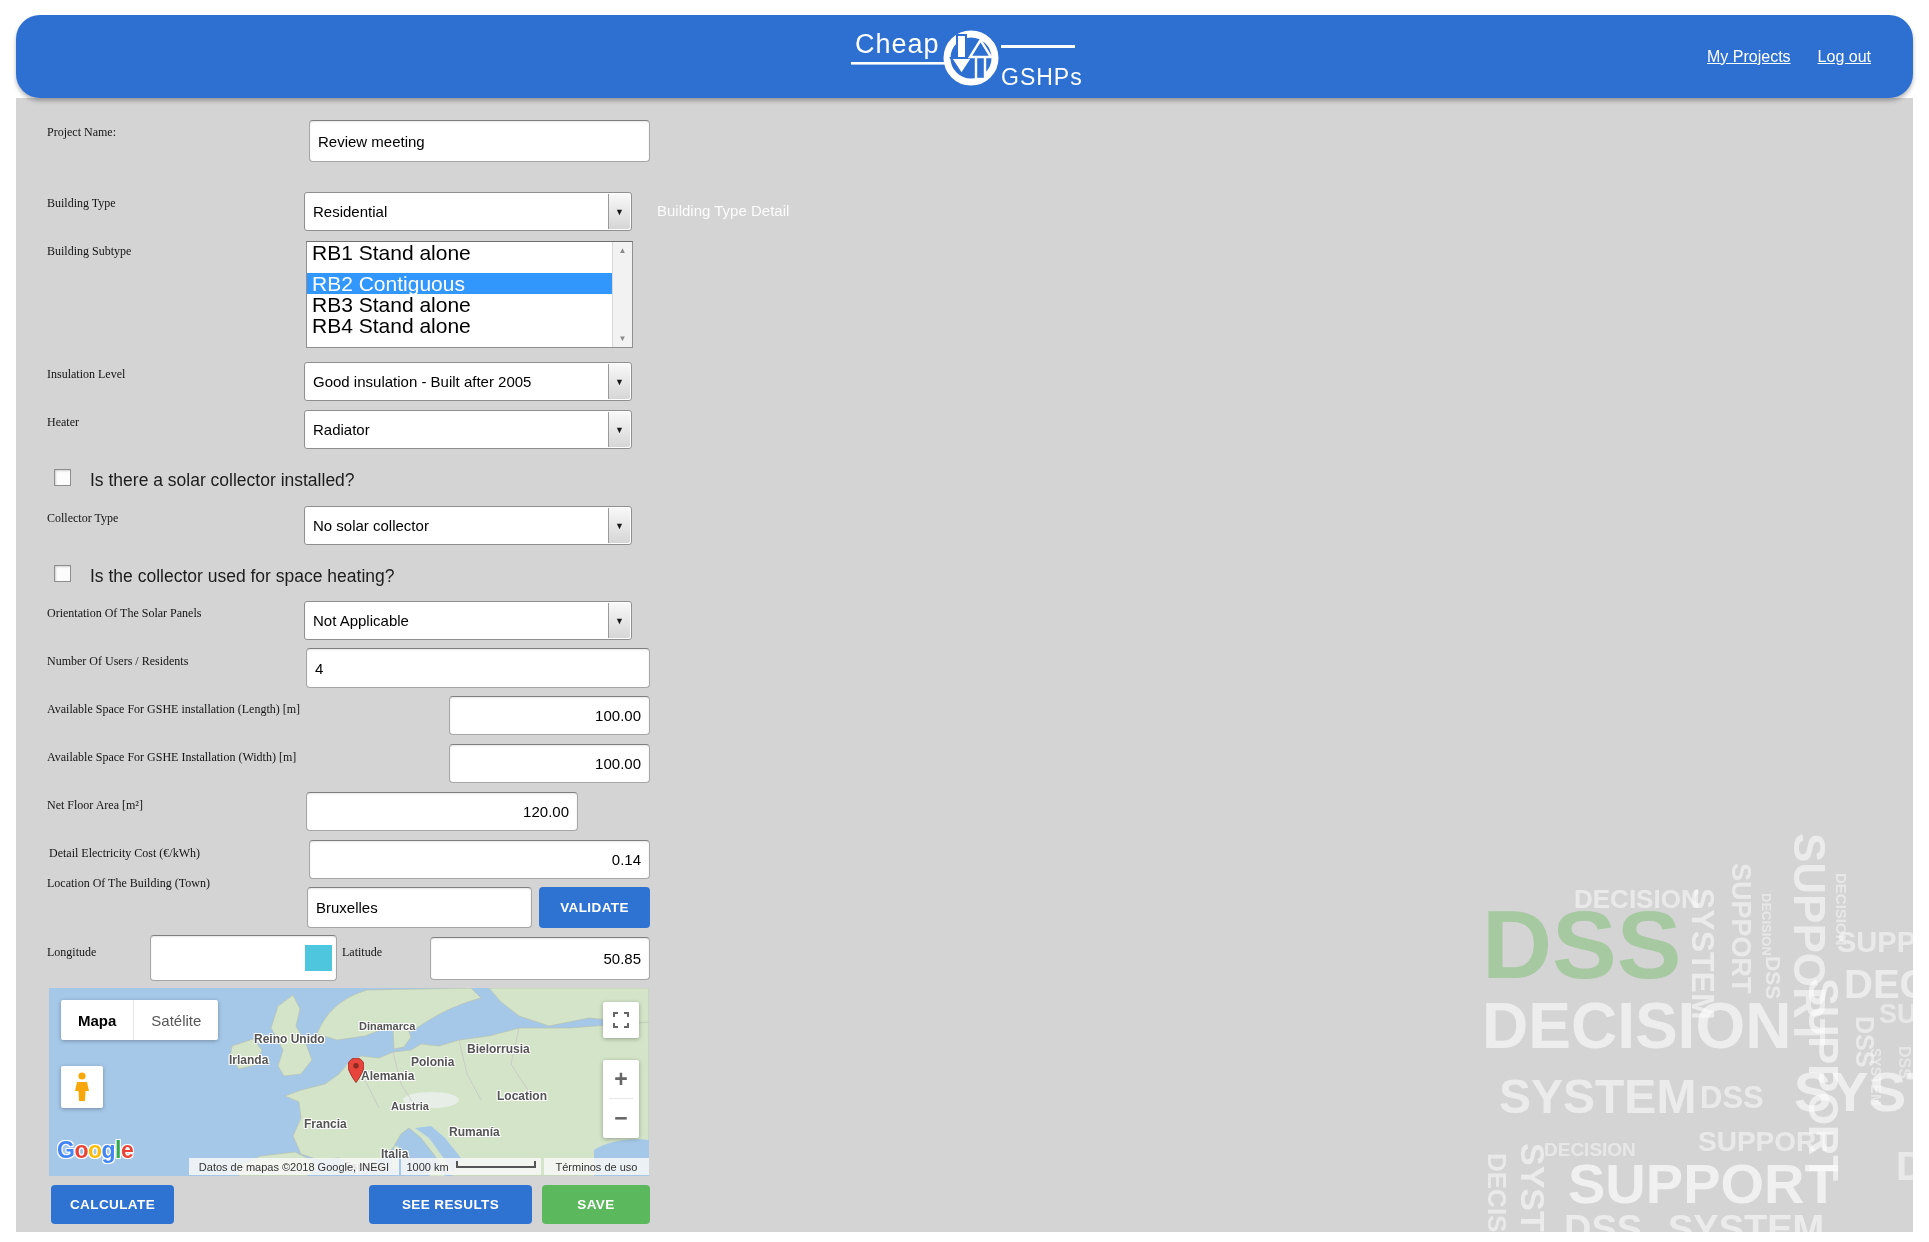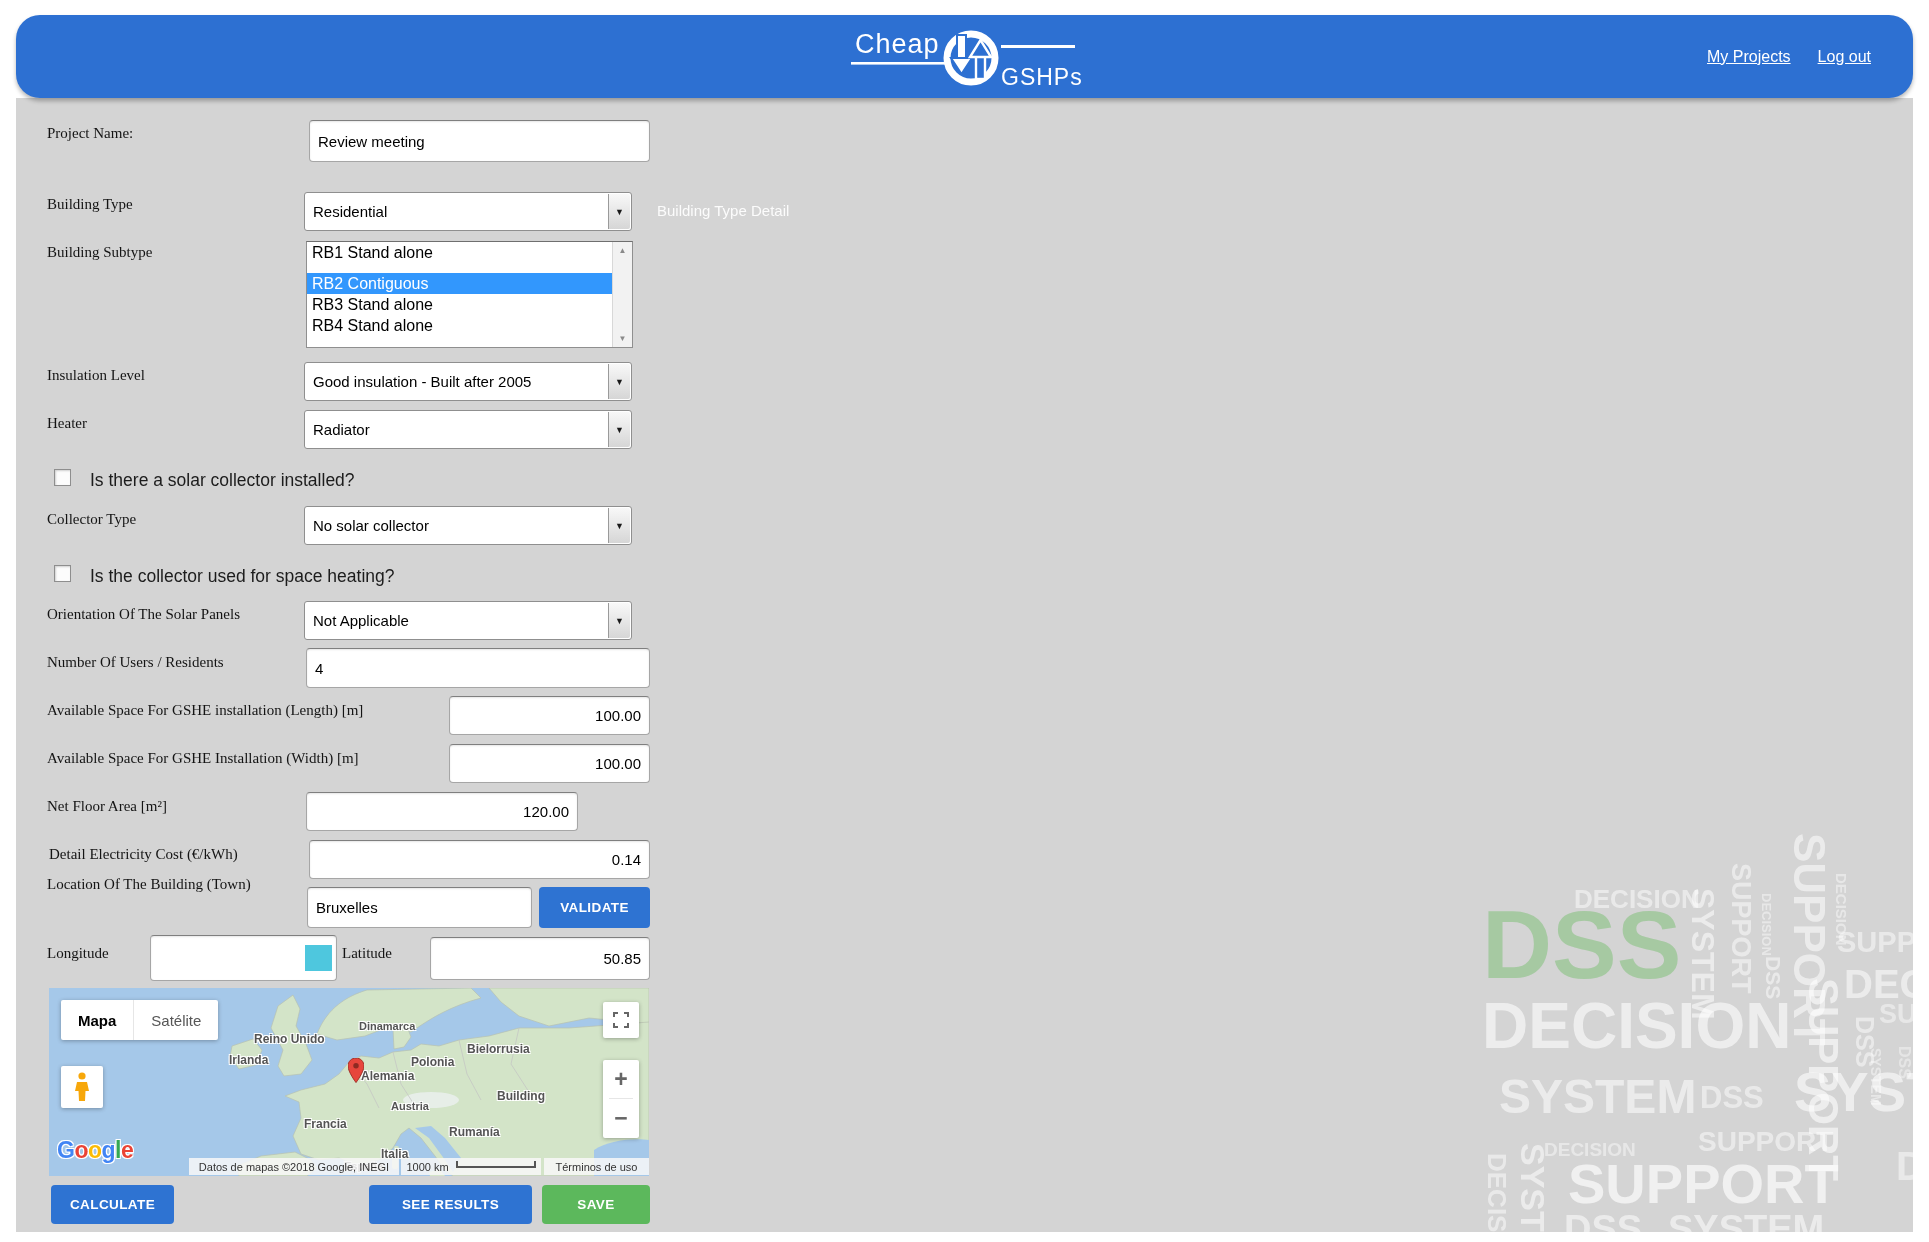--- a/index.html
+++ b/index.html
@@ -10,33 +10,33 @@
     box-shadow:0 3px 4px rgba(0,0,0,.28);z-index:5;border-radius:24px;}
   .nav{position:absolute;right:42px;top:33px;display:flex;gap:27px;}
   .nav a{color:#fff;font-size:16px;text-decoration:underline;cursor:pointer;}
   .logo{position:absolute;left:50%;top:7px;transform:translateX(-50%);}
   
   .main{position:absolute;left:0;top:83px;width:100%;height:1134px;background:#d4d4d4;overflow:hidden;}
   
   .wm-w{position:absolute;font-weight:700;color:#fff;line-height:1;white-space:nowrap;transform-origin:0 0;}
   .wm-green{color:#a6c9a2;}
   
-  .flabel{position:absolute;left:31px;font-family:"Liberation Serif",serif;font-size:15px;color:#141414;z-index:2;}
+  .flabel{position:absolute;left:31px;font-family:"Liberation Serif",serif;font-size:12px;color:#141414;z-index:2;}
   .txtin{position:absolute;background:#fff;border:1px solid #a6a6a6;border-top-color:#7f7f7f;
     border-radius:4px;box-shadow:inset 0 1px 2px rgba(0,0,0,.10);font-family:"Liberation Sans",sans-serif;
     font-size:15px;color:#000;padding:0 8px;box-sizing:border-box;outline:none;z-index:2;}
   .num{text-align:right;}
   .sel{position:absolute;background:#fff;border:1px solid #8f8f8f;border-radius:3px;display:flex;
     align-items:center;font-size:15px;color:#000;padding-left:8px;box-sizing:border-box;cursor:default;z-index:2;}
   .sel .arrow{position:absolute;right:1px;top:1px;bottom:1px;width:21px;
     background:linear-gradient(#f8f8f8,#d6d6d6);border-left:1px solid #9a9a9a;display:flex;
     align-items:center;justify-content:center;font-size:9px;color:#1a1a1a;border-radius:0 2px 2px 0;}
   .listbox{position:absolute;background:#fff;border:1px solid #8f8f8f;border-top-color:#6f6f6f;
     box-sizing:border-box;z-index:2;}
-  .opt{height:21px;line-height:21px;padding-left:5px;font-size:16px;color:#000;margin-right:19px;cursor:default;}
+  .opt{height:21px;line-height:21px;padding-left:5px;font-size:21px;color:#000;margin-right:19px;cursor:default;}
   .opt.selected{background:#3297fd;color:#fff;margin-top:10px;}
   .lb-scroll{position:absolute;right:0;top:0;bottom:0;width:19px;background:#f2f2f2;border-left:1px solid #d8d8d8;}
   .sb-btn{position:absolute;left:0;width:100%;height:17px;display:flex;align-items:center;justify-content:center;
     font-size:8px;color:#8a8a8a;background:#f2f2f2;cursor:pointer;}
   .cbx{position:absolute;width:15px;height:15px;background:#fcfcfc;border:1px solid #8e8e8e;
     box-shadow:inset 1px 1px 2px rgba(0,0,0,.18);cursor:pointer;z-index:2;}
   .cbx-label{position:absolute;font-size:17.5px;color:#1c1c1c;z-index:2;}
   .hint{position:absolute;font-size:15px;color:rgba(255,255,255,.92);z-index:2;}
   .btn{position:absolute;border:none;border-radius:4px;color:#fff;font-family:"Liberation Sans",sans-serif;
     font-size:13.5px;font-weight:600;letter-spacing:.4px;display:flex;align-items:center;justify-content:center;
@@ -238,21 +238,21 @@
 
       <path d="M300 74 L318 96 L330 120 M344 64 L352 96 L366 118 M410 52 L418 86 L432 112 M470 40 L462 76 L480 104" fill="none" stroke="#c3c3c3" stroke-width=".8" opacity=".9"></path>
     </svg>
 
     <div class="map-label" style="left:205px;top:44px">Reino Unido</div>
     <div class="map-label" style="left:180px;top:65px">Irlanda</div>
     <div class="map-label sm" style="left:310px;top:32px">Dinamarca</div>
     <div class="map-label" style="left:418px;top:54px">Bielorrusia</div>
     <div class="map-label" style="left:362px;top:67px">Polonia</div>
     <div class="map-label" style="left:312px;top:81px">Alemania</div>
-    <div class="map-label" style="left:448px;top:101px">Building</div>
+    <div class="map-label" style="left:448px;top:101px">Location</div>
     <div class="map-label sm" style="left:342px;top:112px">Austria</div>
     <div class="map-label" style="left:255px;top:129px">Francia</div>
     <div class="map-label" style="left:400px;top:137px">Rumanía</div>
     <div class="map-label" style="left:332px;top:159px">Italia</div>
     <div class="map-label sm" style="left:295px;top:172px">España</div>
 
     <svg style="position:absolute;left:299px;top:70px;z-index:3" width="16" height="32" viewBox="0 0 14 28">
       <path d="M7 0 C3.1 0 0 3.1 0 7 c0 5.2 7 14.5 7 14.5 S14 12.2 14 7 C14 3.1 10.9 0 7 0 z" fill="#e7453c" stroke="#9e2b23" stroke-width=".8"></path>
       <circle cx="7" cy="6.8" r="2.4" fill="#8e2a22"></circle>
     </svg>

